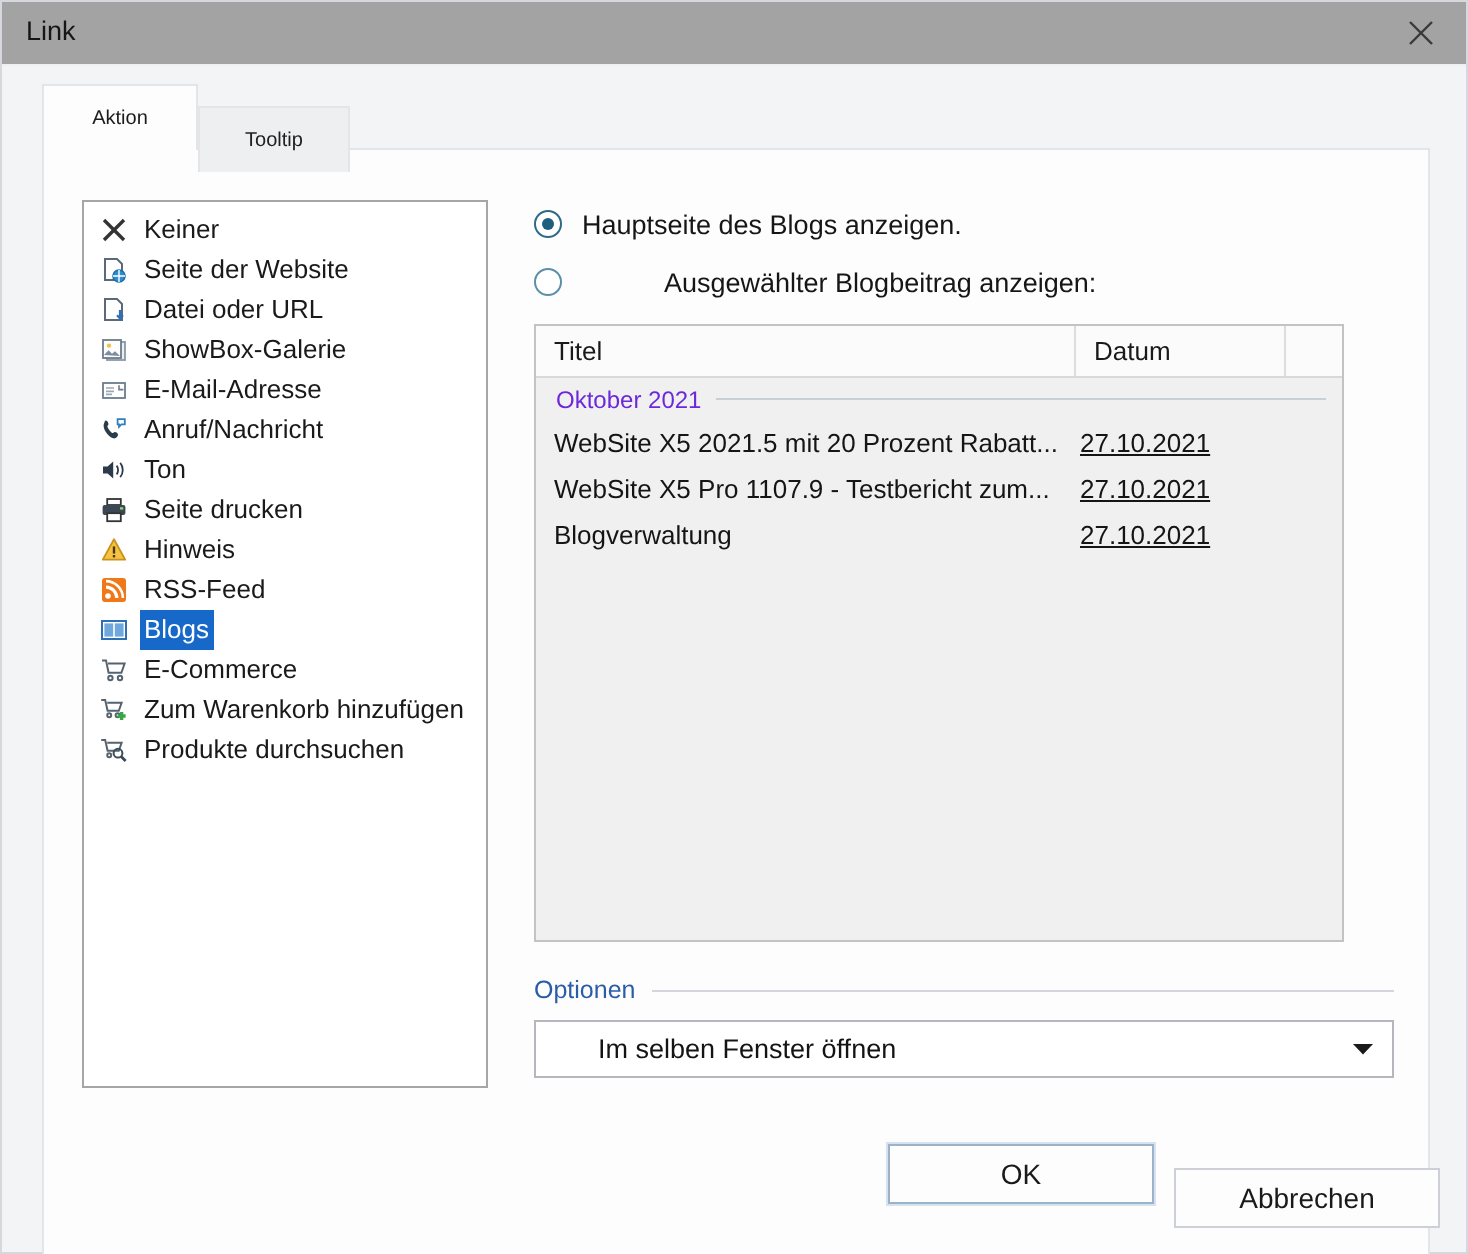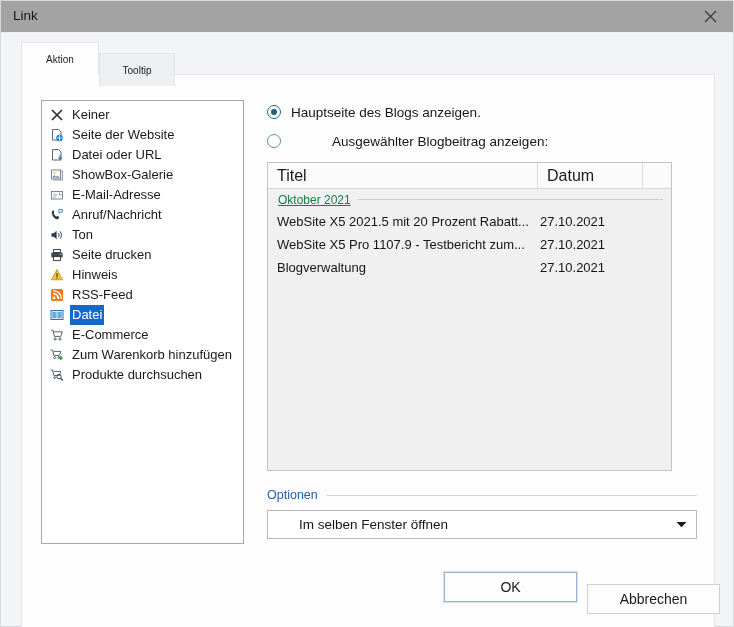--- a/index.html
+++ b/index.html
@@ -151,63 +151,62 @@
     border: 1px solid #c3c3c3;
     box-sizing: border-box;
   }
   .thead {
     display: flex;
     height: 25px;
     background: #fbfbfb;
     border-bottom: 1px solid #d8d8d8;
   }
   .th {
-    font-size: 16px;
+    font-size: 13px;
     color: #1a1a1a;
     line-height: 25px;
     padding-left: 9px;
     box-sizing: border-box;
     border-right: 1px solid #dcdcdc;
   }
   .th.c1 { width: 270px; }
   .th.c2 { width: 105px; }
   .th.c3 { width: 28px; border-right: none; }
   .group-row {
     display: flex; align-items: center;
     height: 21px;
     padding-left: 10px;
     padding-right: 8px;
   }
   .group-label {
     font-size: 12px;
-    color: #15803d;
+    color: #6d28d9;
     white-space: nowrap;
     margin-right: 7px;
-    text-decoration: underline;
   }
   .group-line {
     flex: 1 1 auto;
     height: 1px;
     background: #c9cfd8;
   }
   .trow {
     display: flex;
     height: 23px;
     align-items: center;
   }
   .td {
     font-size: 13px;
     color: #151515;
     line-height: 23px;
     box-sizing: border-box;
     white-space: nowrap;
     overflow: hidden;
   }
   .td.c1 { width: 270px; padding-left: 9px; }
-  .td.c2 { width: 105px; padding-left: 2px; }
+  .td.c2 { width: 105px; padding-left: 2px; text-decoration: underline; }
 
   
   .opt-header {
     position: absolute; left: 2px; top: 388px;
     width: 430px;
     display: flex; align-items: center;
   }
   .opt-title {
     font-size: 12.5px;
     color: #2a5ca8;
@@ -397,21 +396,21 @@
       </div>
 
       <div class="lb-item selected">
         <span class="lb-icon">
           <svg width="14" height="14" viewBox="0 0 14 14">
               <rect x="1" y="2.5" width="12" height="9" fill="#fff" stroke="#2f6fb5" stroke-width="1"></rect>
               <rect x="2.2" y="3.7" width="4.4" height="6.6" fill="#6fa8dc"></rect>
               <rect x="7.4" y="3.7" width="4.4" height="6.6" fill="#6fa8dc"></rect>
             </svg>
         </span>
-        <span class="lb-label">Datei</span>
+        <span class="lb-label">Blogs</span>
       </div>
 
       <div class="lb-item">
         <span class="lb-icon">
           <svg width="14" height="14" viewBox="0 0 14 14">
               <path d="M1 2.2h2l1.3 6.2h6.4l1.6-4.6H4" fill="none" stroke="#55636f" stroke-width="1"></path>
               <circle cx="5.2" cy="11" r="1.1" fill="none" stroke="#55636f" stroke-width="1"></circle>
               <circle cx="10" cy="11" r="1.1" fill="none" stroke="#55636f" stroke-width="1"></circle>
             </svg>
         </span>

